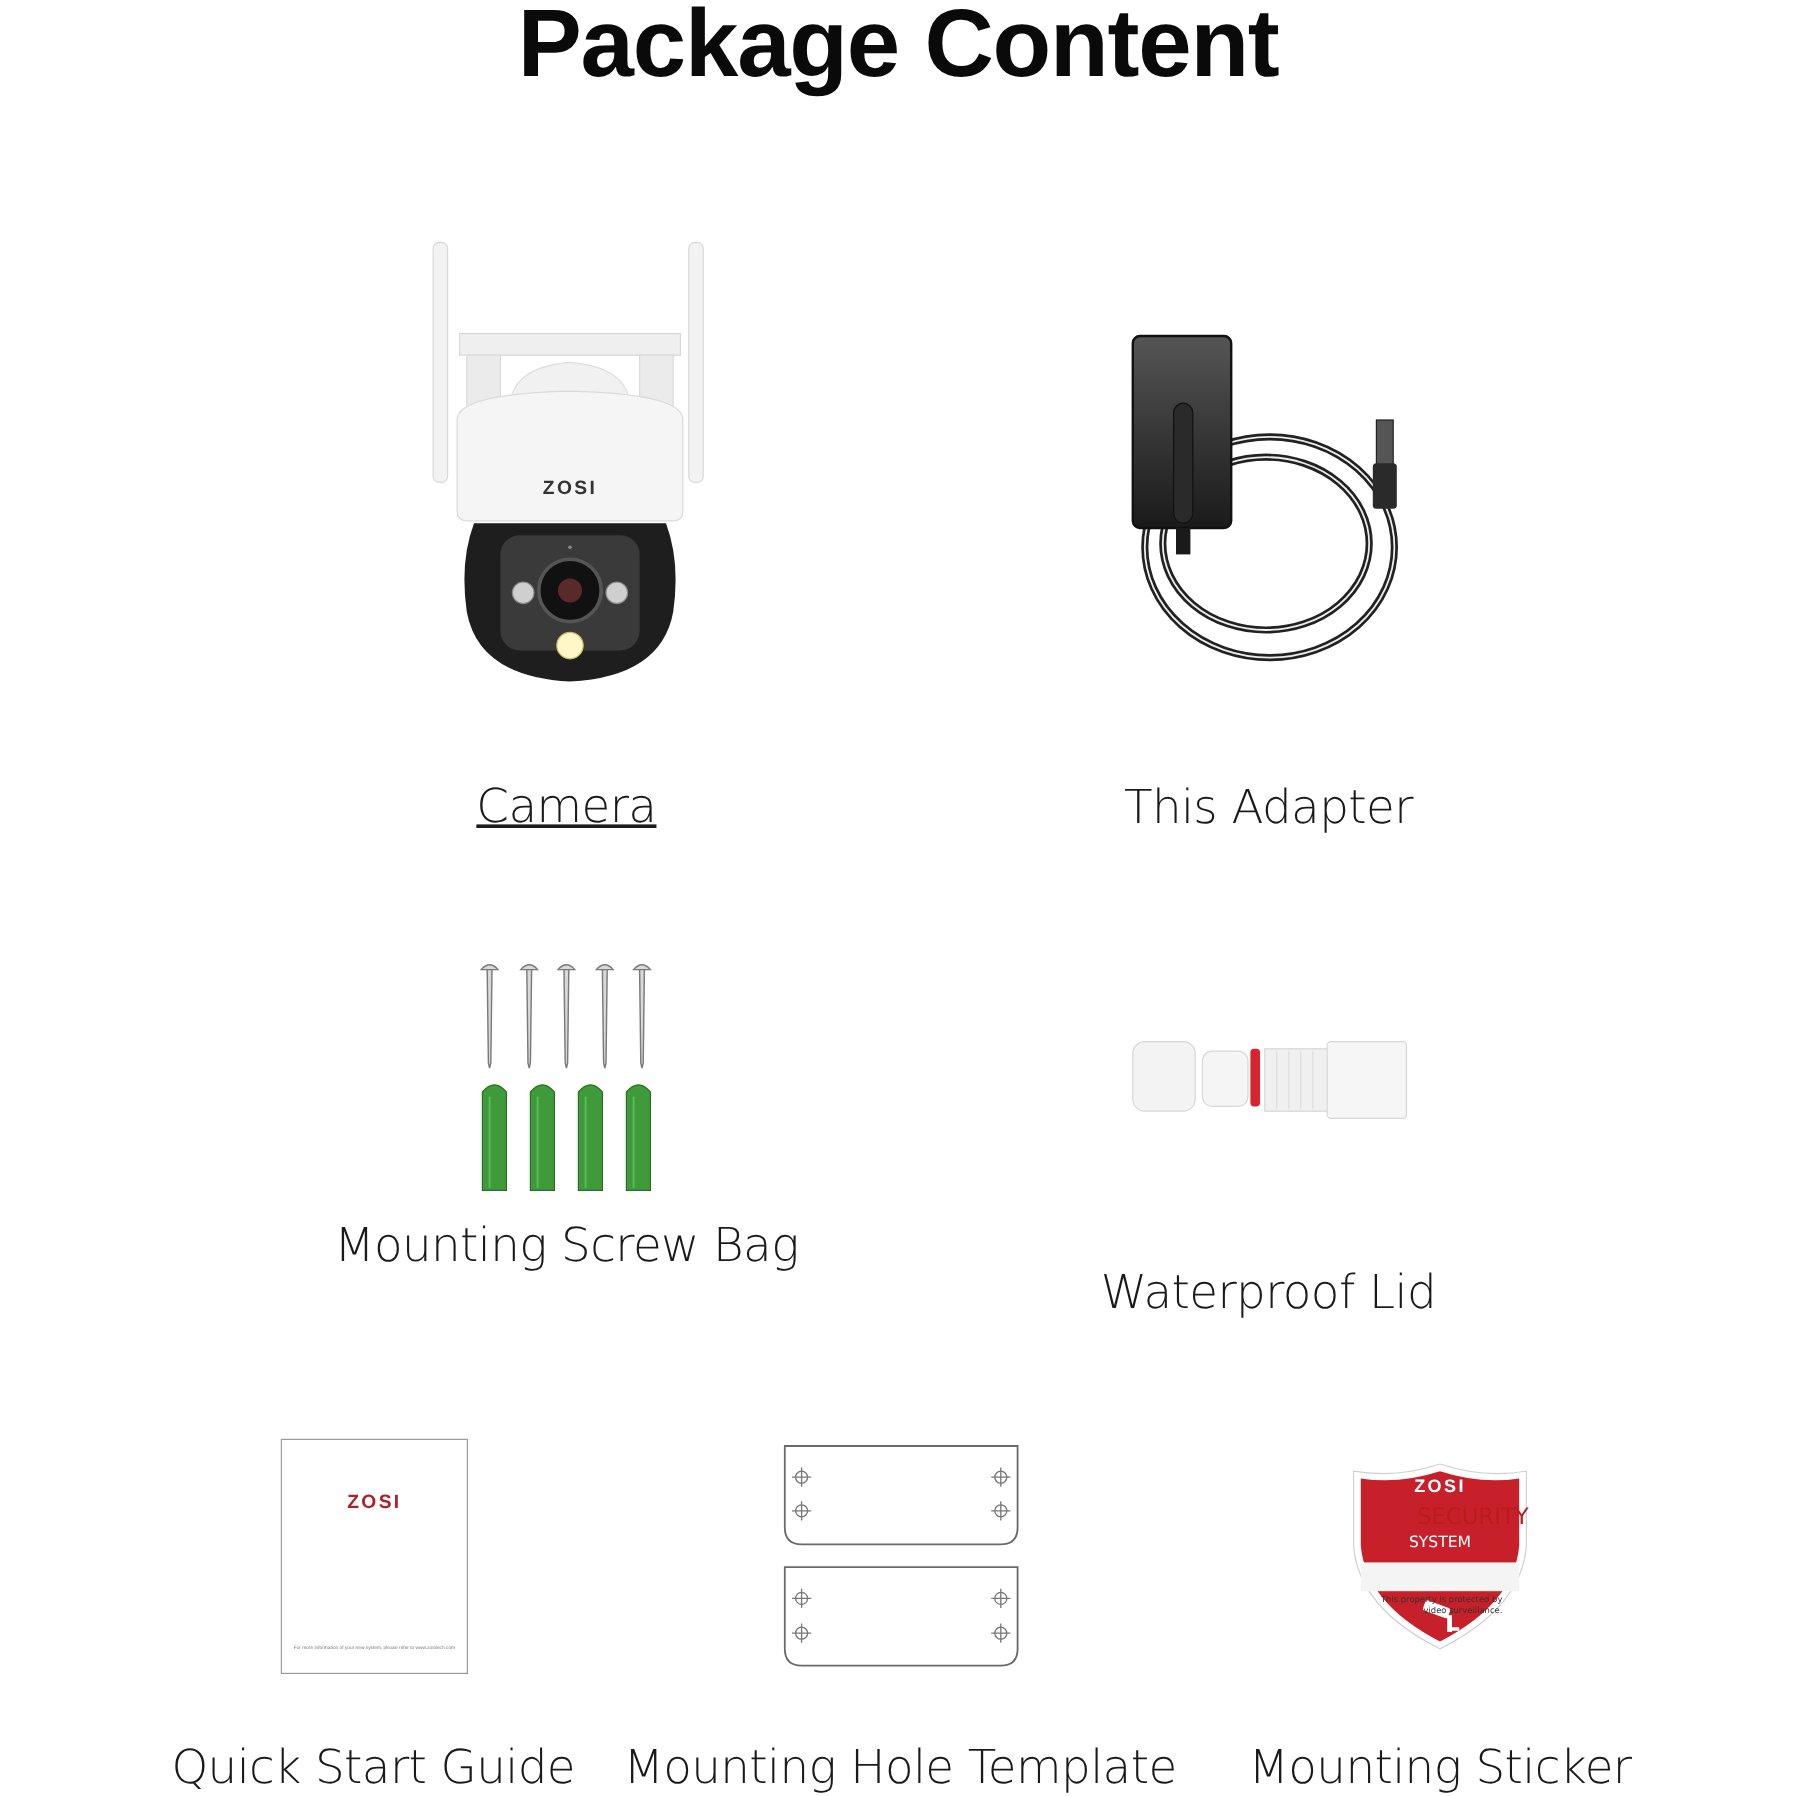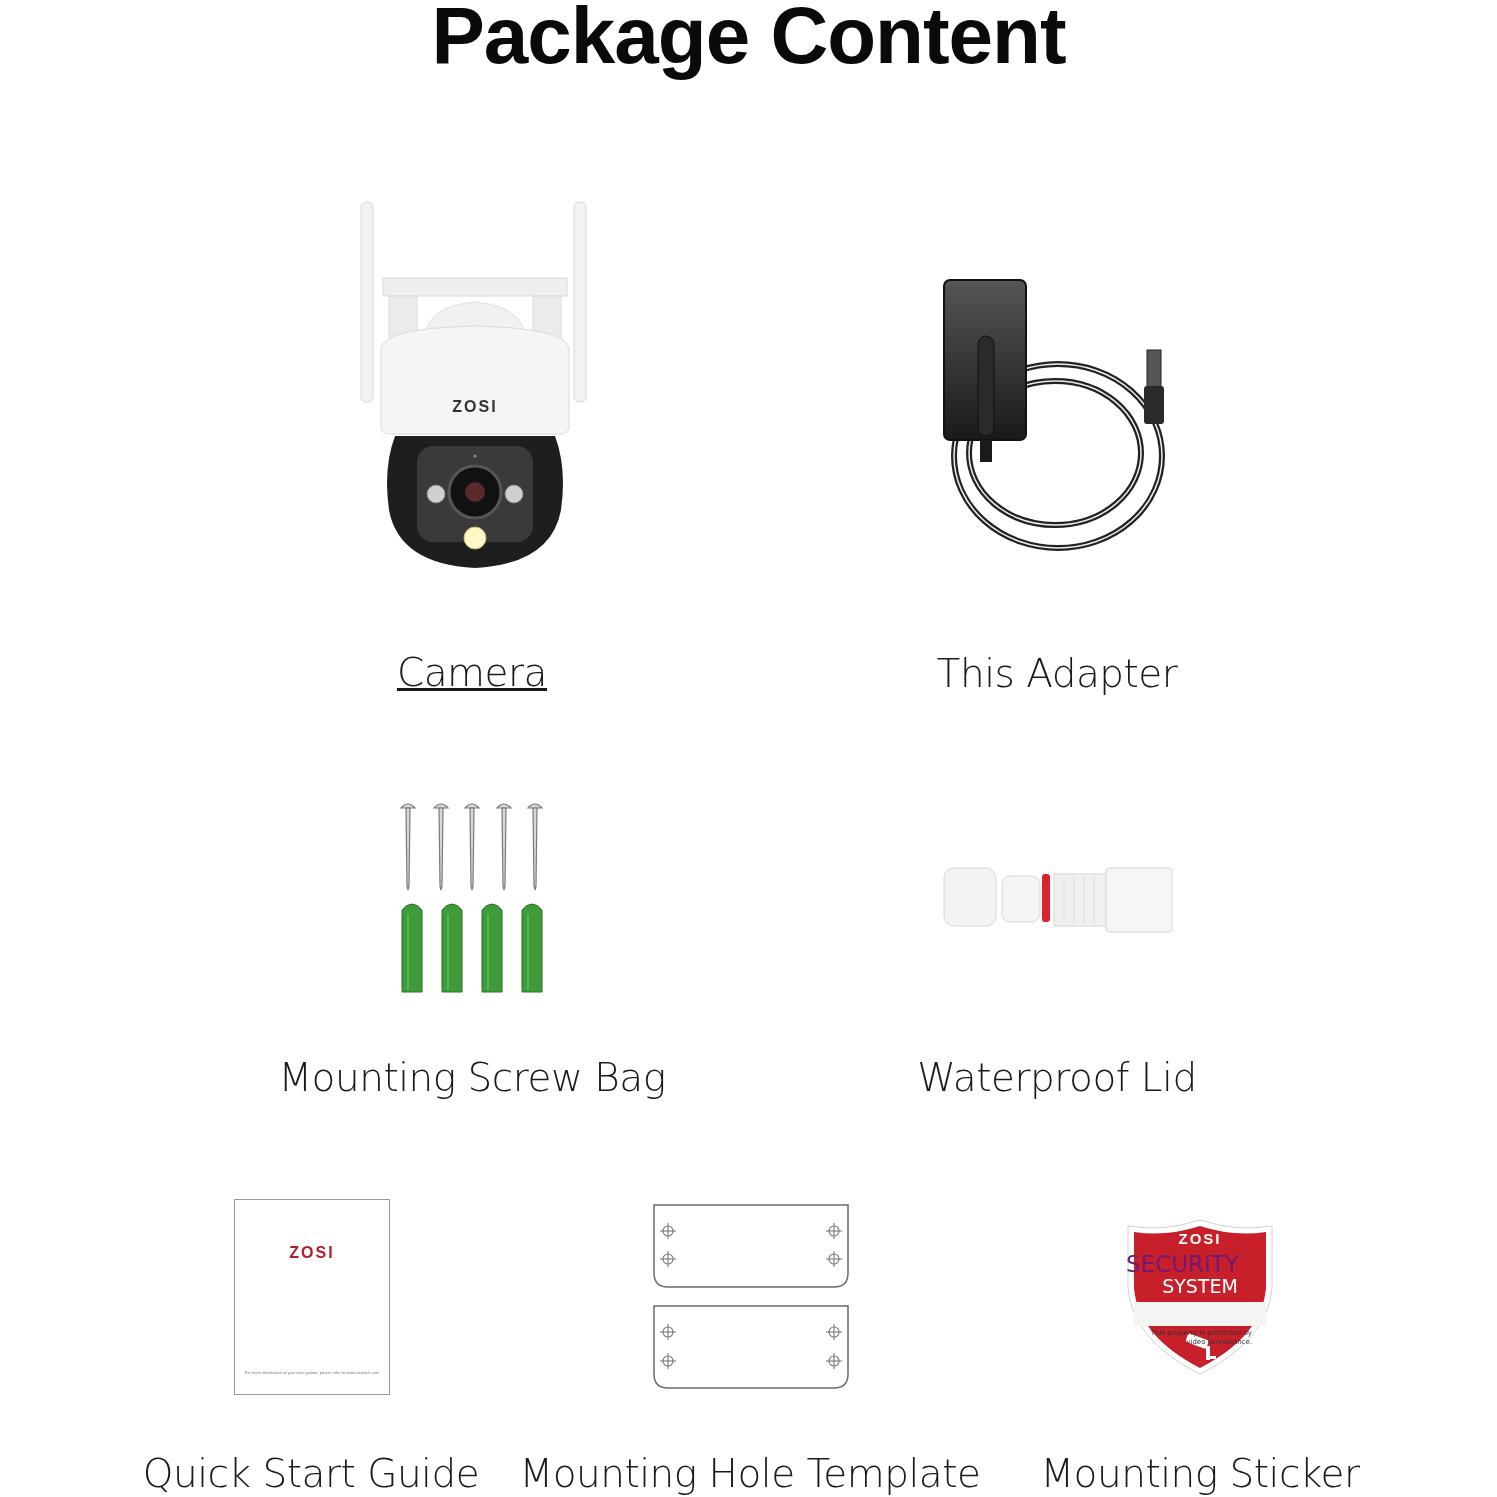--- a/index.html
+++ b/index.html
@@ -114,21 +114,21 @@
         <path d="M126 190 L126 108 Q136 96 146 108 L146 190 Z"></path>
       </g>
       <g stroke="#5cbf55" stroke-width="1.5">
         <line x1="12" y1="112" x2="12" y2="188"></line>
           <line x1="52" y1="112" x2="52" y2="188"></line>
         <line x1="92" y1="112" x2="92" y2="188"></line>
           <line x1="132" y1="112" x2="132" y2="188"></line>
       </g>
     </svg>
   </div>
-  <div class="label" style="left:472px;top:1055px;">Mounting Screw Bag</div>
+  <div class="label" style="left:472px;top:1016px;">Mounting Screw Bag</div>
 </div>
 
 <div class="item">
   <div class="art" style="left:940px;top:862px;">
     <svg width="236" height="74" viewBox="0 0 236 74">
       <rect x="4" y="6" width="52" height="58" rx="10" fill="#f3f3f3" stroke="#d6d6d6"></rect>
       <rect x="62" y="14" width="38" height="46" rx="8" fill="#f5f5f5" stroke="#d8d8d8"></rect>
       <rect x="102" y="12" width="8" height="48" rx="3" fill="#d9232e"></rect>
       <rect x="114" y="12" width="54" height="52" fill="#f0f0f0" stroke="#d6d6d6"></rect>
       <g stroke="#dcdcdc">
@@ -211,18 +211,18 @@
       <path d="M74 2 Q110 14 146 8 L146 70 Q142 122 74 156 Q6 122 2 70 L2 8 Q38 14 74 2 Z" fill="#fff" stroke="#d0d0d0"></path>
       <path d="M74 8 Q108 19 140 14 L140 70 Q136 118 74 150 Q12 118 8 70 L8 14 Q40 19 74 8 Z" fill="#c8202a"></path>
       <rect x="8" y="84" width="132" height="24" fill="#f4f4f4"></rect>
       <g transform="translate(74,130)" fill="#fff">
         <rect x="-16" y="-10" width="22" height="9" rx="2" transform="rotate(20)"></rect>
         <rect x="6" y="-2" width="4" height="14"></rect>
         <rect x="10" y="8" width="6" height="3"></rect>
       </g>
     </svg>
     <div style="position:absolute;left:0;top:12px;width:148px;text-align:center;font-family:'Liberation Sans',sans-serif;font-weight:bold;font-size:15px;letter-spacing:2px;color:#fff;">ZOSI</div>
-    <div style="position:absolute;left:0;top:35px;width:148px;text-align:left;font-family:'DejaVu Sans',sans-serif;font-size:23px;line-height:22px;color:#701a75;">SECURITY</div>
-    <div style="position:absolute;left:0;top:57px;width:148px;text-align:center;font-family:'DejaVu Sans',sans-serif;font-size:19px;line-height:22px;color:#fff;">SYSTEM</div>
+    <div style="position:absolute;left:0;top:35px;width:148px;text-align:right;font-family:'DejaVu Sans',sans-serif;font-size:19px;line-height:22px;color:#b91c1c;">SECURITY</div>
+    <div style="position:absolute;left:0;top:57px;width:148px;text-align:center;font-family:'DejaVu Sans',sans-serif;font-size:13px;line-height:22px;color:#fff;">SYSTEM</div>
     <div style="position:absolute;left:22px;width:104px;top:86px;text-align:right;font-family:'DejaVu Sans',sans-serif;font-size:7px;line-height:9px;color:#333;margin-top:25px;">This property is protected by video surveillance.</div>
   </div>
   <div class="label" style="left:1200px;top:1451px;">Mounting Sticker</div>
 </div>
 
 </body></html>

